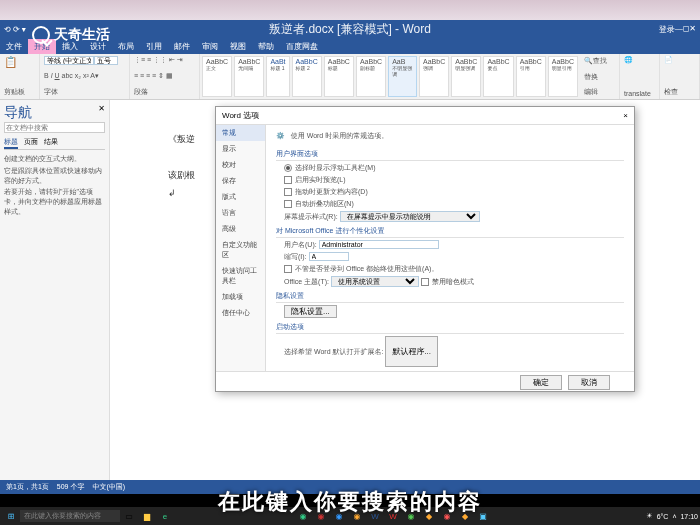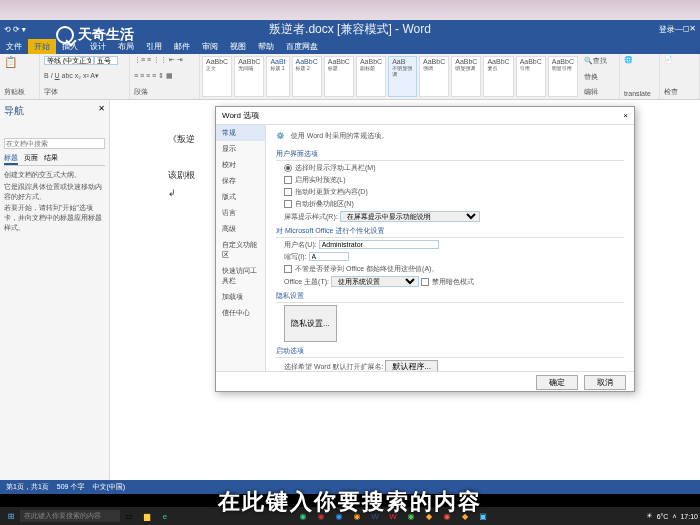--- a/index.html
+++ b/index.html
@@ -1,53 +1,53 @@
 <!DOCTYPE html>
 <html><head>
 <meta charset="utf-8">
 <style>
 *{margin:0;padding:0;box-sizing:border-box;font-family:"Microsoft YaHei",Arial,sans-serif;}
 body{width:700px;height:525px;background:#000;position:relative;overflow:hidden;}
 .screen{position:absolute;top:20px;left:0;width:700px;height:460px;background:#fff;}
-.logo{position:absolute;top:26px;left:32px;z-index:100;display:flex;align-items:center;color:#fff;margin-left:24px;}
+.logo{position:absolute;top:26px;left:32px;z-index:100;display:flex;align-items:center;color:#fff;}
 .logo-icon{width:18px;height:18px;border:2px solid #fff;border-radius:50%;margin-right:4px;position:relative;}
 .logo-icon::after{content:"";position:absolute;right:-3px;bottom:-3px;width:6px;height:6px;border-right:2px solid #fff;border-bottom:2px solid #fff;transform:rotate(45deg);}
 .logo-text{font-size:14px;font-weight:bold;}
 .titlebar{height:18px;background:#2b579a;color:#fff;font-size:8px;display:flex;align-items:center;justify-content:space-between;padding:0 4px;}
 .titlebar-center{position:absolute;left:50%;transform:translateX(-50%);font-size:12px;opacity:0.9;}
 .titlebar-right{display:flex;font-size:8px;}
 .ribbon-tabs{height:16px;background:#2b579a;display:flex;align-items:flex-end;padding-left:0;}
 .ribbon-tab{font-size:8px;padding:2px 6px;color:#fff;}
-.ribbon-tab.active{background:#eab308;color:#2b579a;}
+.ribbon-tab.active{background:#f9a8d4;color:#2b579a;}
 .ribbon{height:46px;background:#f1f1f1;border-bottom:1px solid #d0d0d0;display:flex;font-size:7px;color:#555;}
 .ribbon-group{border-right:1px solid #e0e0e0;padding:2px 4px;display:flex;flex-direction:column;justify-content:space-between;min-width:40px;}
 .ribbon-styles{display:flex;gap:2px;flex:1;padding:2px;}
 .style-box{border:1px solid #ddd;padding:1px 3px;font-size:7px;background:#fff;}
 .style-box.sel{border:1px solid #b5d6f0;background:#e8f1fb;}
 .content-area{display:flex;height:380px;}
 .nav-panel{width:110px;background:#f5f5f5;border-right:1px solid #ddd;padding:4px;font-size:8px;}
-.nav-title{color:#2b579a;font-size:10px;margin-bottom:20px;}
+.nav-title{color:#2b579a;font-size:14px;margin-bottom:0;}
 .nav-search{width:100%;border:1px solid #ccc;font-size:7px;padding:1px;margin-bottom:4px;}
 .nav-item{font-size:7px;color:#555;margin:2px 0;line-height:1.4;}
 .doc{flex:1;background:#fff;padding:30px 40px;font-size:9px;line-height:2;color:#333;position:relative;}
 .doc-text{text-indent:2em;}
 .link{color:#2b579a;}
 
 .dialog{position:absolute;top:86px;left:215px;width:420px;height:286px;background:#fff;border:1px solid #999;box-shadow:2px 2px 8px rgba(0,0,0,0.3);z-index:50;font-size:8px;}
 .dialog-title{height:18px;border-bottom:1px solid #ddd;display:flex;align-items:center;justify-content:space-between;padding:0 6px;font-size:8px;}
 .dialog-body{display:flex;height:246px;}
 .dialog-nav{width:50px;background:#f8f8f8;border-right:1px solid #ddd;}
 .dialog-nav-item{padding:3px 6px;font-size:7px;color:#444;}
 .dialog-nav-item.active{background:#e0e8f5;color:#2b579a;}
 .dialog-content{flex:1;padding:6px 10px;font-size:7px;color:#555;overflow:hidden;}
 .dialog-icon-row{display:flex;align-items:center;gap:6px;margin-bottom:8px;}
 .dialog-section{color:#2b579a;font-size:7px;margin:4px 0 2px 0;border-bottom:1px solid #e0e0e0;padding-bottom:1px;}
 .dialog-row{margin:2px 0;padding-left:8px;}
 .dialog-input{border:1px solid #b5cde0;padding:0 2px;font-size:7px;width:120px;}
-.dialog-footer{height:22px;border-top:1px solid #ddd;display:flex;align-items:center;justify-content:flex-end;gap:6px;padding:0 8px;}
+.dialog-footer{height:22px;border-top:1px solid #ddd;display:flex;align-items:center;justify-content:flex-end;gap:6px;padding:0 24px;}
 .dialog-btn{border:1px solid #aaa;background:#f0f0f0;padding:1px 12px;font-size:8px;}
 .taskbar{position:absolute;bottom:0;left:0;width:700px;height:18px;background:#222;display:flex;align-items:center;padding:0 2px;}
 .taskbar .tb-item{width:16px;height:14px;margin:0 1px;display:flex;align-items:center;justify-content:center;font-size:8px;}
 .tb-search{width:100px;background:#333;color:#888;font-size:7px;padding:1px 4px;}
 .tb-right{margin-left:auto;display:flex;gap:4px;color:#fff;font-size:7px;align-items:center;}
 .subtitle{position:absolute;bottom:8px;left:0;width:700px;text-align:center;color:#fff;font-size:22px;font-weight:bold;text-shadow:0 0 4px #000;z-index:200;letter-spacing:2px;}
 .statusbar{height:14px;background:#2b579a;color:#fff;font-size:7px;display:flex;align-items:center;padding:0 6px;gap:8px;}
 .topedge{position:absolute;top:0;left:0;width:700px;height:20px;background:linear-gradient(#d8c5d0,#e8dde5);}
 .checkbox{display:inline-block;width:8px;height:8px;border:1px solid #888;margin-right:3px;vertical-align:middle;}
 .radio{display:inline-block;width:8px;height:8px;border:1px solid #888;border-radius:50%;margin-right:3px;vertical-align:middle;}
@@ -243,23 +243,23 @@
         <div class="dialog-row"><span class="checkbox"></span><span>启用实时预览(L)</span></div>
         <div class="dialog-row"><span class="checkbox"></span><span>拖动时更新文档内容(D)</span></div>
         <div class="dialog-row"><span class="checkbox"></span><span>自动折叠功能区(N)</span></div>
         <div class="dialog-row"><span>屏幕提示样式(R):</span> <select class="dialog-input" style="width:140px"><option>在屏幕提示中显示功能说明</option></select></div>
         <div class="dialog-section">对 Microsoft Office 进行个性化设置</div>
         <div class="dialog-row"><span>用户名(U):</span> <input class="dialog-input" value="Administrator" style=""></div>
         <div class="dialog-row"><span>缩写(I):</span> <input class="dialog-input" style="width: 40px;" value="A"></div>
         <div class="dialog-row"><span class="checkbox"></span><span>不管是否登录到 Office 都始终使用这些值(A)。</span></div>
         <div class="dialog-row"><span>Office 主题(T):</span> <select class="dialog-input" style="width:88px"><option>使用系统设置</option></select> <span class="checkbox"></span><span>禁用暗色模式</span></div>
         <div class="dialog-section">隐私设置</div>
-        <div class="dialog-row"><button class="dialog-btn" style="padding:12px 6px">隐私设置...</button></div>
+        <div class="dialog-row"><button class="dialog-btn" style="padding:0 6px">隐私设置...</button></div>
         <div class="dialog-section">启动选项</div>
-        <div class="dialog-row"><span>选择希望 Word 默认打开扩展名:</span> <button class="dialog-btn" style="padding:0 6px">默认程序...</button></div>
+        <div class="dialog-row"><span>选择希望 Word 默认打开扩展名:</span> <button class="dialog-btn" style="padding:9px 6px">默认程序...</button></div>
       </div>
     </div>
     <div class="dialog-footer">
       <button class="dialog-btn">确定</button>
       <button class="dialog-btn">取消</button>
     </div>
   </div>
 </div>
 
 <div class="taskbar">

